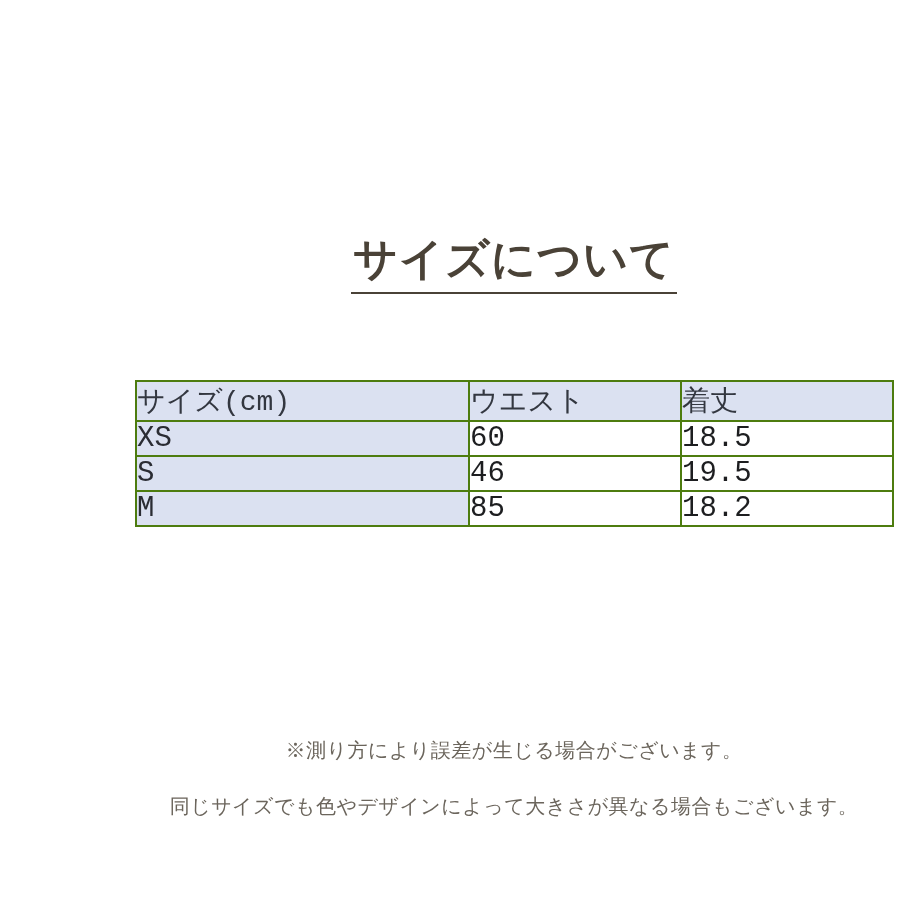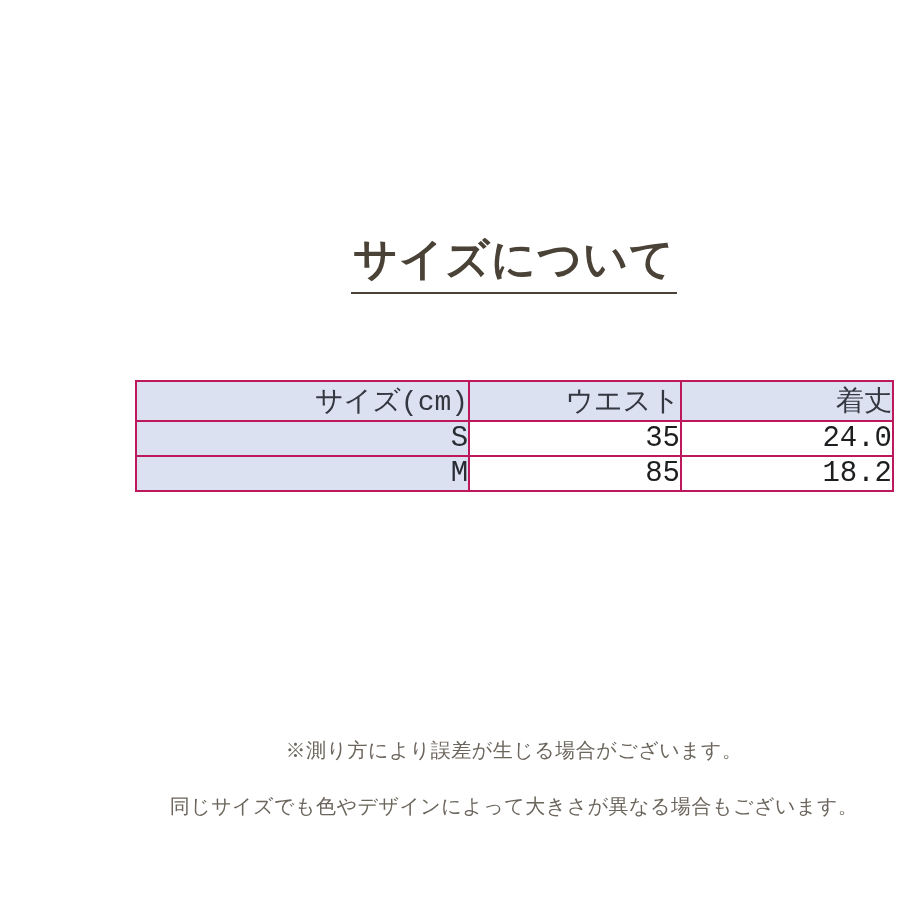--- a/index.html
+++ b/index.html
@@ -34,23 +34,23 @@
     position: absolute;
     top: 316px; left: 71px;
     width: 759px;
     border-collapse: collapse;
     table-layout: fixed;
   }
   .size-table col.c1 { width: 44%; }
   .size-table col.c2 { width: 28%; }
   .size-table col.c3 { width: 28%; }
   .size-table th, .size-table td {
-    border: 2px solid #be185d;
+    border: 2px solid #4d7c0f;
     height: 32px;
-    text-align: right;
+    text-align: left;
     vertical-align: middle;
     background: #ffffff;
   }
   .size-table th {
     font-size: 28px;
     font-weight: normal;
     color: #333740;
     background: #dbe1f1;
   }
   .size-table td {
@@ -89,23 +89,28 @@
     </colgroup>
     <thead>
       <tr>
         <th>サイズ(cm)</th>
         <th>ウエスト</th>
         <th>着丈</th>
       </tr>
     </thead>
     <tbody>
       <tr>
+        <td class="size-cell">XS</td>
+        <td>60</td>
+        <td>18.5</td>
+      </tr>
+      <tr>
         <td class="size-cell">S</td>
-        <td>35</td>
-        <td>24.0</td>
+        <td>46</td>
+        <td>19.5</td>
       </tr>
       <tr>
         <td class="size-cell">M</td>
         <td>85</td>
         <td>18.2</td>
       </tr>
     </tbody>
   </table>
 
   <div class="notes">

